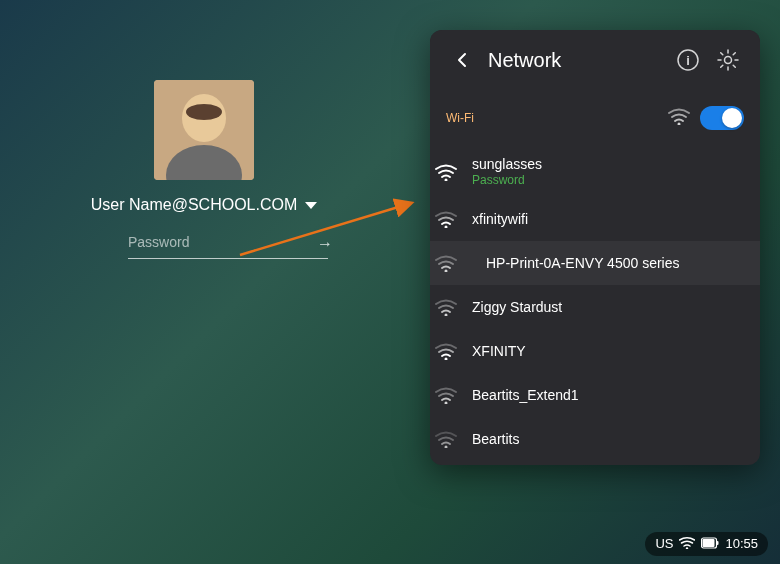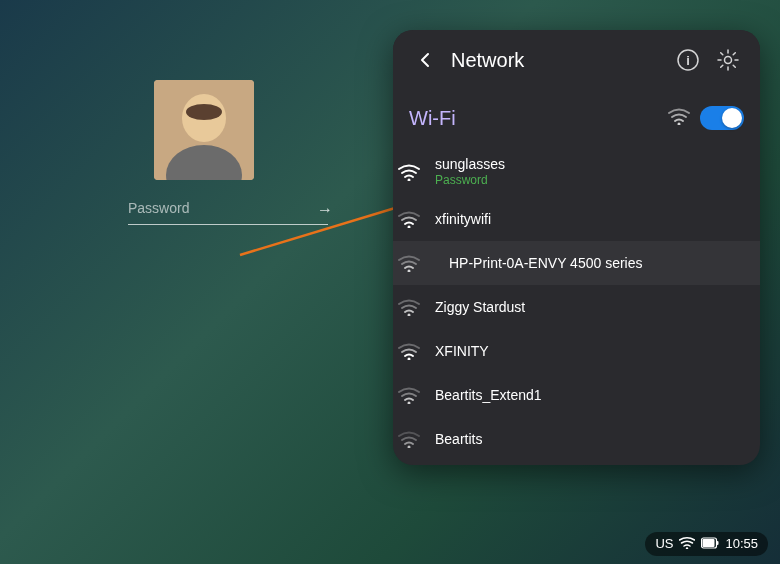--- a/index.html
+++ b/index.html
@@ -95,23 +95,23 @@
       cursor: pointer;
       color: rgba(255,255,255,0.8);
       font-size: 16px;
     }
 
     
     .network-panel {
       position: absolute;
       right: 20px;
       top: 30px;
-      width: 367px;
+      width: 330px;
       background: #2a2a2e;
-      border-radius: 20px;
+      border-radius: 12px;
       overflow: hidden;
       box-shadow: 0 8px 32px rgba(0,0,0,0.5);
     }
 
     .panel-header {
       display: flex;
       align-items: center;
       padding: 14px 16px;
       background: #2a2a2e;
       gap: 10px;
@@ -158,22 +158,22 @@
     }
 
     .wifi-header {
       display: flex;
       align-items: center;
       justify-content: space-between;
       padding: 8px 0;
     }
 
     .wifi-label {
-      color: #c4b5fd;
-      font-size: 20px;
+      color: #fdba74;
+      font-size: 12px;
     }
 
     .wifi-controls {
       display: flex;
       align-items: center;
       gap: 10px;
     }
 
     .wifi-icon-header {
       color: rgba(255,255,255,0.7);
@@ -282,20 +282,24 @@
 
   <div class="avatar-wrapper">
     <svg class="avatar-svg" viewBox="0 0 100 100" xmlns="http://www.w3.org/2000/svg">
       <rect width="100" height="100" fill="#c8a882"></rect>
       <ellipse cx="50" cy="38" rx="22" ry="24" fill="#e8c99a"></ellipse>
       <ellipse cx="50" cy="95" rx="38" ry="30" fill="#6b6b6b"></ellipse>
       <ellipse cx="50" cy="32" rx="18" ry="8" fill="#5a4030"></ellipse>
     </svg>
   </div>
 
+  <div class="user-name-row">
+    <span>User Name@SCHOOL.COM</span>
+    <div class="chevron-down"></div>
+  </div>
 
   <div class="password-row">
     <input type="password" class="password-input" placeholder="Password" style="">
     <div class="arrow-right-btn">→</div>
   </div>
 </div>
 
 <svg style="position:absolute; left:230px; top:195px; width:200px; height:70px; pointer-events:none;">
   <defs>
     <marker id="arrowhead" markerWidth="8" markerHeight="8" refX="4" refY="4" orient="auto">

